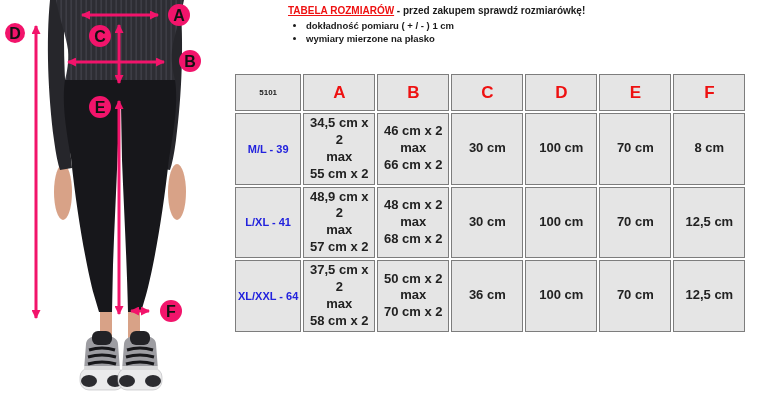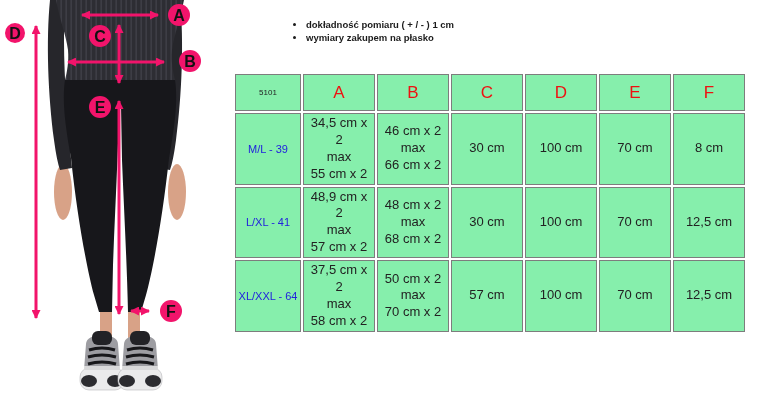--- a/index.html
+++ b/index.html
@@ -7,30 +7,30 @@
     width:768px;height:406px;position:relative;background:#ffffff;
     font-family:"Liberation Sans","DejaVu Sans",sans-serif;
     overflow:hidden;color:#1b1b1b;
   }
   
   .figure-area{position:absolute;left:0;top:0;width:230px;height:406px;}
   
   .info{position:absolute;left:288px;top:4px;width:470px;}
   .info-title-line{font-size:10px;font-weight:bold;line-height:13px;white-space:nowrap;}
   .info-title{color:#ee1111;text-decoration:underline;}
-  .info ul{margin:14px 0 0 0;padding-left:18px;}
+  .info ul{margin:2px 0 0 0;padding-left:18px;}
   .info li{font-size:9.5px;font-weight:bold;line-height:13px;}
   
   table.size-table{
     position:absolute;left:233px;top:72px;
     border-collapse:separate;border-spacing:2px;table-layout:fixed;
   }
   table.size-table td{
-    box-sizing:border-box;border:1px solid #7d7d7d;background:#86efac;
-    text-align:center;vertical-align:middle;font-weight:normal;
+    box-sizing:border-box;border:1px solid #7d7d7d;background:#e5e5e5;
+    text-align:center;vertical-align:middle;font-weight:bold;
     height:37px;padding:1px 2px;
   }
   td.code{font-size:8px;color:#222;}
   td.colhead{font-size:17px;color:#ee1111;}
   td.size{font-size:11px;color:#2222dd;white-space:nowrap;}
   td.val{font-size:13px;color:#222;white-space:pre-line;line-height:1.3;}
 </style>
 </head>
 <body>
 
@@ -97,23 +97,26 @@
       <text x="15" y="39">D</text>
       <circle cx="100" cy="107" r="11" fill="#F2146B"></circle>
       <text x="100" y="113">E</text>
       <circle cx="171" cy="311" r="11" fill="#F2146B"></circle>
       <text x="171" y="317">F</text>
     </g>
   </svg>
 </div>
 
 <div class="info">
+  <div class="info-title-line">
+    <span class="info-title">TABELA ROZMIARÓW</span><span> - przed zakupem sprawdź rozmiarówkę!</span>
+  </div>
   <ul>
     <li>dokładność pomiaru ( + / - ) 1 cm</li>
-    <li>wymiary zakupem na płasko</li>
+    <li>wymiary mierzone na płasko</li>
   </ul>
 </div>
 
 <table class="size-table">
   <colgroup>
     <col style="width:66px">
       <col style="width:72px">
       <col style="width:72px">
     <col style="width:72px">
       <col style="width:72px">
@@ -157,19 +160,19 @@
       <td class="val">12,5 cm</td>
     </tr>
     <tr>
       <td class="size">XL/XXL - 64</td>
       <td class="val">37,5 cm x 2
 max
 58 cm x 2</td>
       <td class="val">50 cm x 2
 max
 70 cm x 2</td>
-      <td class="val">57 cm</td>
+      <td class="val">36 cm</td>
       <td class="val">100 cm</td>
       <td class="val">70 cm</td>
       <td class="val">12,5 cm</td>
     </tr>
   </tbody>
 </table>
 
 </body></html>

